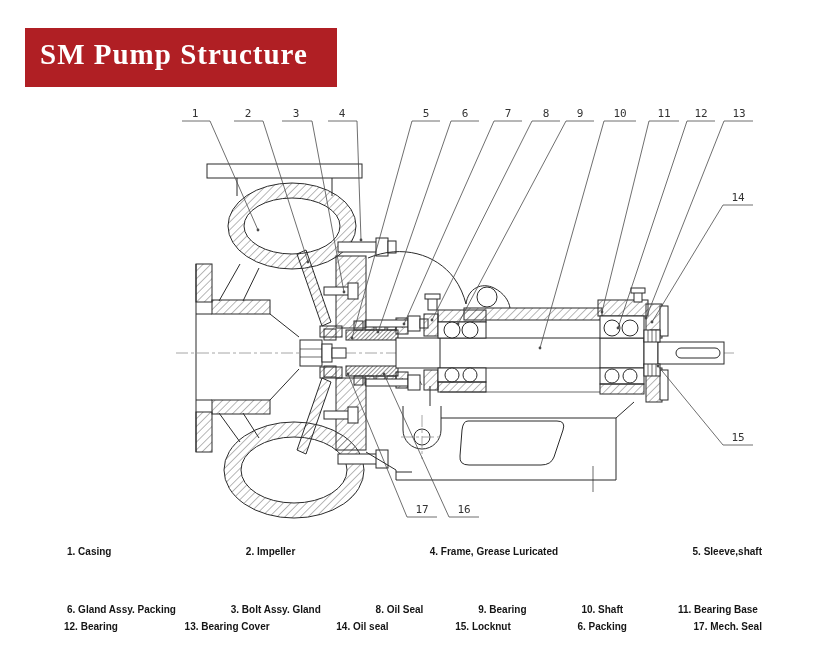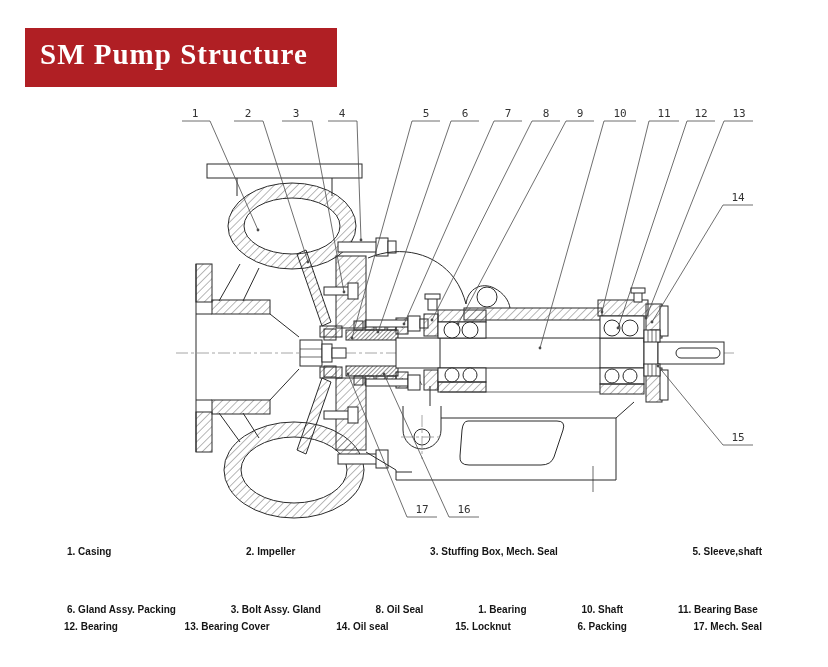--- a/index.html
+++ b/index.html
@@ -296,28 +296,28 @@
       <text class="co" x="738" y="441">15</text>
       <text class="co" x="464" y="513">16</text>
       <text class="co" x="422" y="513">17</text>
     </g>
   </svg>
 
   <div>
     <div class="legend-row r1">
       <span>1. Casing</span>
       <span>2. Impeller</span>
-      <span>3. Stuffing Box, Mech. Seal</span>
+      <span>4. Frame, Grease Luricated</span>
       <span>5. Sleeve,shaft</span>
     </div>
     <div class="legend-row r2">
       <span>6. Gland Assy. Packing</span>
       <span>3. Bolt Assy. Gland</span>
       <span>8. Oil Seal</span>
-      <span>1. Bearing</span>
+      <span>9. Bearing</span>
       <span>10. Shaft</span>
       <span>11. Bearing Base</span>
     </div>
     <div class="legend-row r3">
       <span>12. Bearing</span>
       <span>13. Bearing Cover</span>
       <span>14. Oil seal</span>
       <span>15. Locknut</span>
       <span>6. Packing</span>
       <span>17. Mech. Seal</span>

